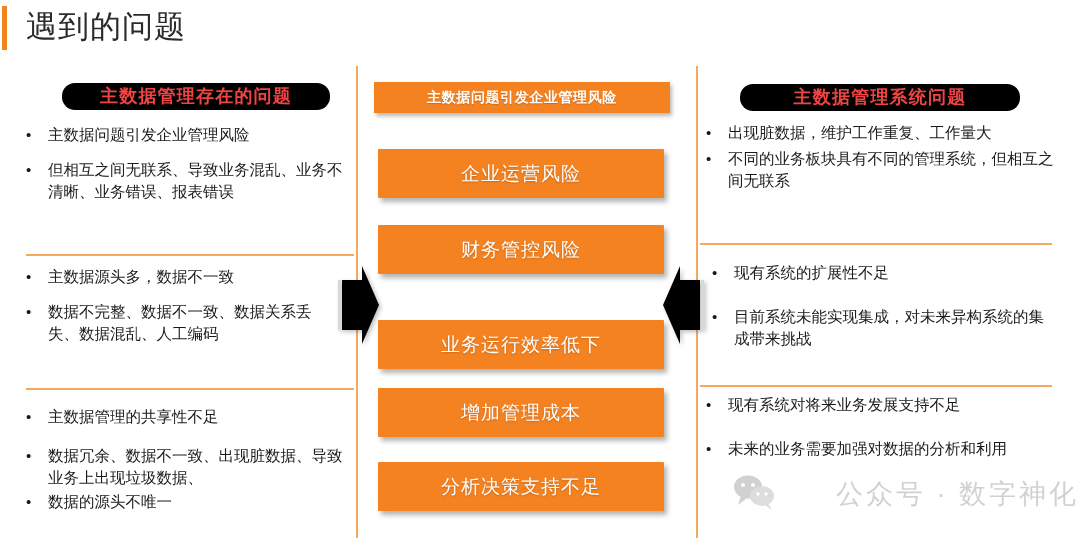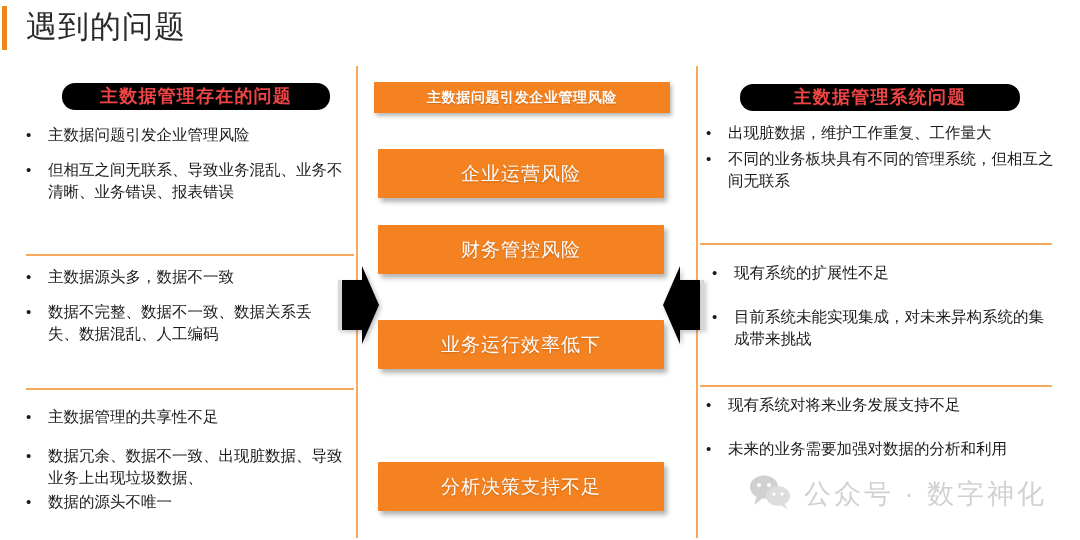--- a/index.html
+++ b/index.html
@@ -144,25 +144,26 @@
   .arrow {
     position: absolute;
     filter: drop-shadow(2px 2px 2px rgba(0,0,0,0.25));
   }
   .arrow-left  { left: 338px; top: 266px; }
   .arrow-right { left: 662px; top: 266px; }
 
   
   .watermark {
     position: absolute;
-    left: 748px;
+    left: 732px;
     top: 474px;
     display: flex;
     align-items: center;
     opacity: 0.45;
+    gap: 48px;
   }
   .wm-text {
     font-size: 27px;
     color: #9a9a9a;
     letter-spacing: 3px;
     margin-left: 10px;
     white-space: nowrap;
   }
 </style>
 </head>
@@ -217,20 +218,21 @@
       <span class="bullet-dot">•</span>
       <span class="bullet-text">数据的源头不唯一</span>
     </div>
   </div>
 
   <div class="pill-orange">主数据问题引发企业管理风险</div>
 
   <div class="risk-box" style="top:149px;">企业运营风险</div>
   <div class="risk-box" style="top:225px;">财务管控风险</div>
   <div class="risk-box" style="top:320px;">业务运行效率低下</div>
+  <div class="risk-box" style="top:388px;">增加管理成本</div>
   <div class="risk-box" style="top:462px;">分析决策支持不足</div>
 
   <div class="arrow arrow-left">
     <svg width="42" height="78" viewBox="0 0 42 78">
       <polygon points="4,14 4,64 24,64 24,78 41,39 24,0 24,14" fill="#000000"></polygon>
       <rect x="0" y="14" width="3" height="50" fill="#d8d8d8"></rect>
     </svg>
   </div>
   <div class="arrow arrow-right">
     <svg width="42" height="78" viewBox="0 0 42 78">

